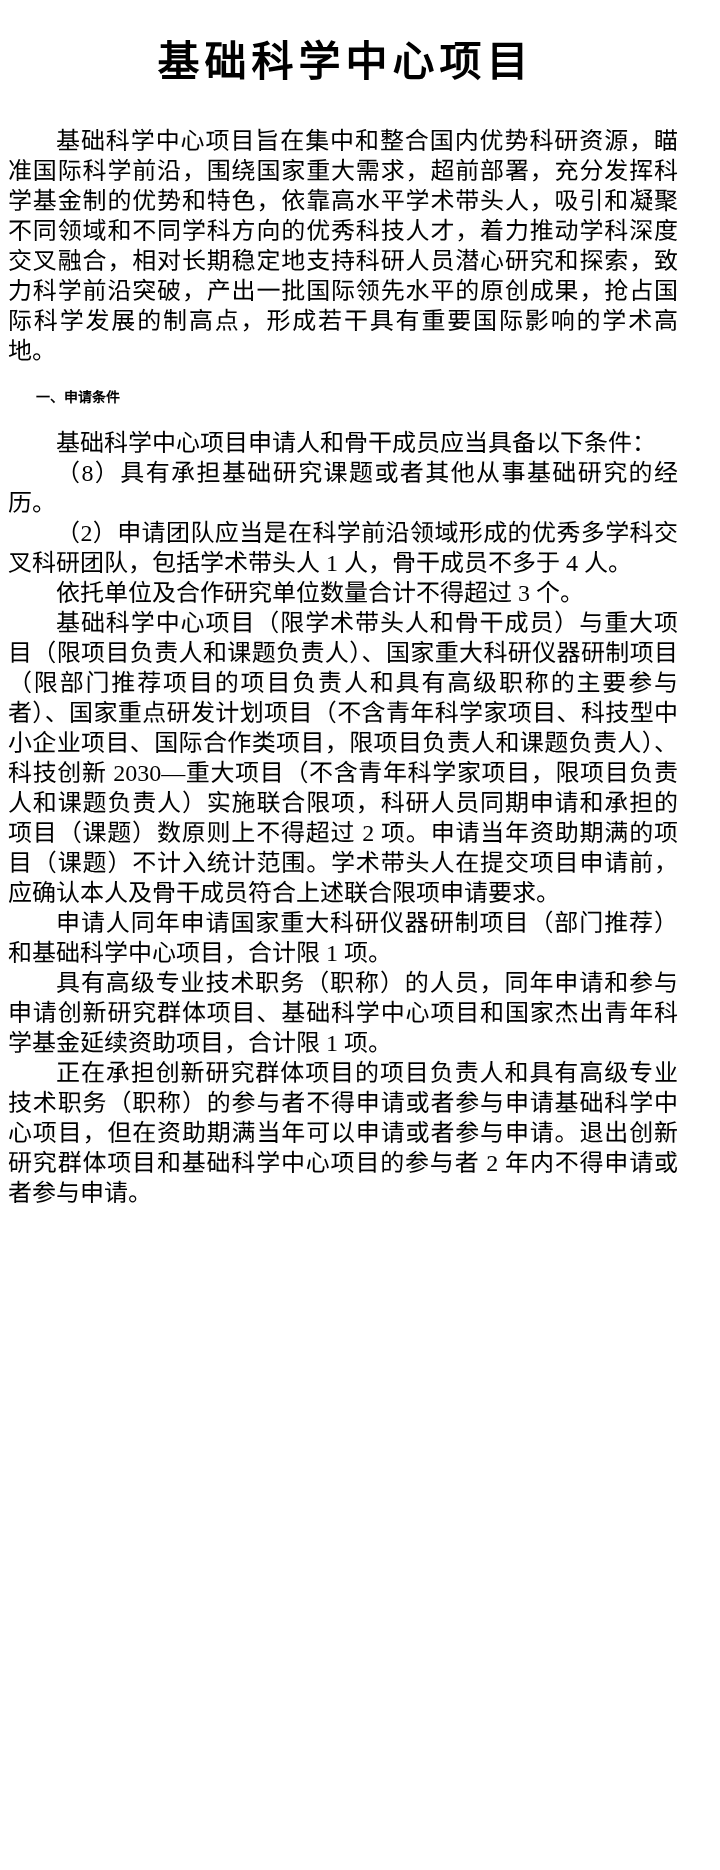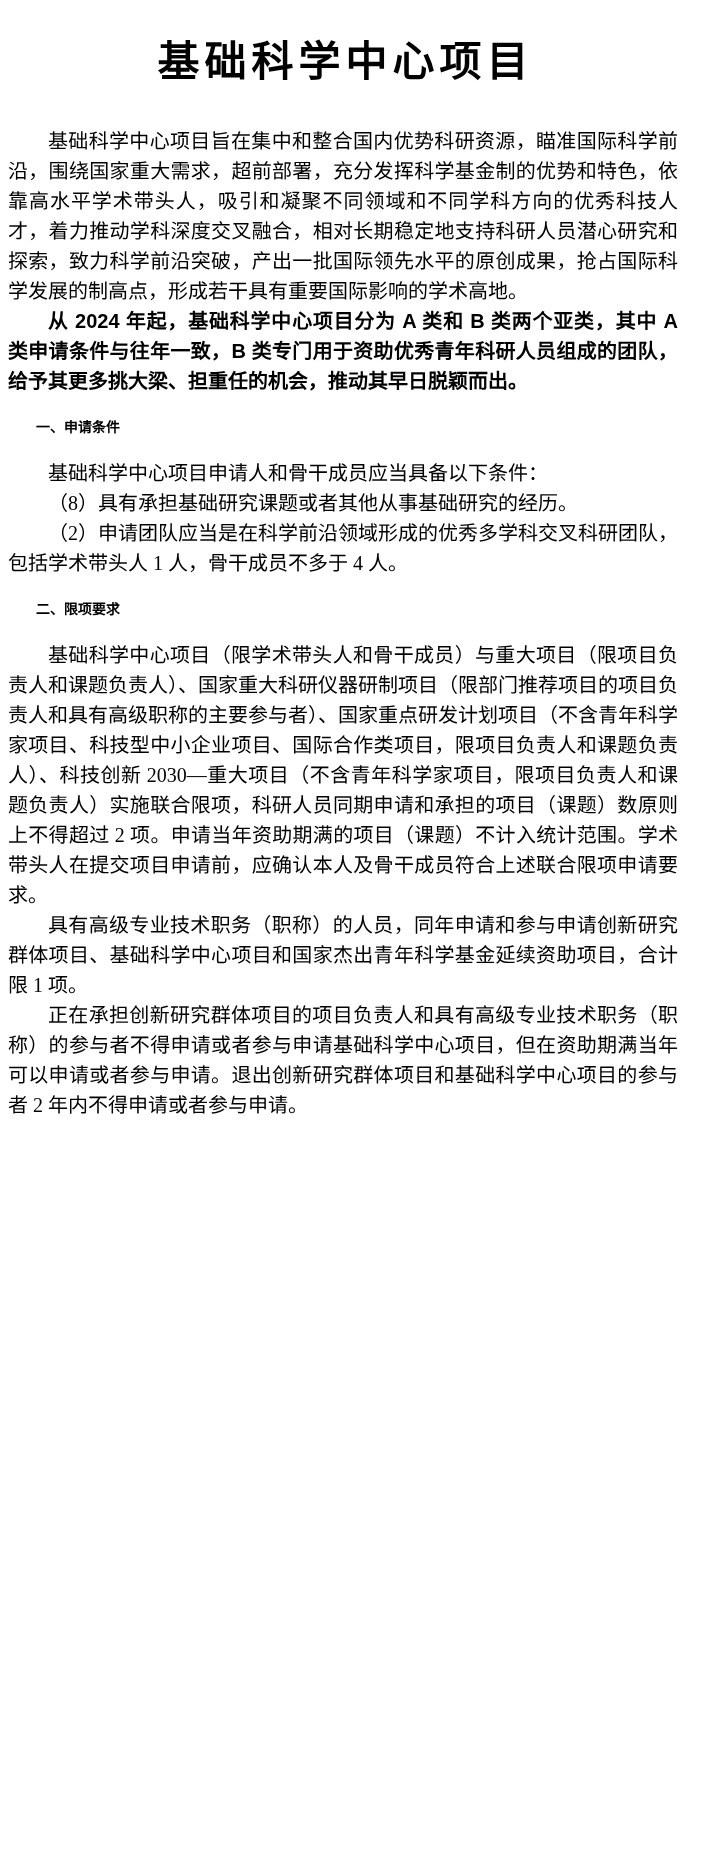--- a/index.html
+++ b/index.html
@@ -22,21 +22,21 @@
     font-weight: 700;
     font-size: 42px;
     line-height: 52px;
     letter-spacing: 5px;
     text-indent: 5px; 
     text-align: center;
     margin: 16px 0 38px 0;
   }
   .body-p {
     font-family: "Liberation Serif", "DejaVu Serif", serif;
-    font-size: 20px;
+    font-size: 24px;
     line-height: 30px;
     margin: 0;
     text-indent: 2em;
     text-align: justify;
     word-break: break-all;
   }
   .emphasis {
     font-family: "Liberation Sans", "DejaVu Sans", sans-serif;
     font-weight: 700;
   }
@@ -51,37 +51,37 @@
 </style>
 </head>
 <body>
 
 <div class="page">
 
   <h1 class="doc-title">基础科学中心项目</h1>
 
   <p class="body-p">基础科学中心项目旨在集中和整合国内优势科研资源，瞄准国际科学前沿，围绕国家重大需求，超前部署，充分发挥科学基金制的优势和特色，依靠高水平学术带头人，吸引和凝聚不同领域和不同学科方向的优秀科技人才，着力推动学科深度交叉融合，相对长期稳定地支持科研人员潜心研究和探索，致力科学前沿突破，产出一批国际领先水平的原创成果，抢占国际科学发展的制高点，形成若干具有重要国际影响的学术高地。</p>
 
-  <p class="body-p emphasis">从 2024 年起，基础科学中心项目分为 A 类和 B 类两个亚类，其中 A 类申请条件与往年一致，B 类专门用于资助优秀青年科研人员组成的团队，给予其更多挑大梁、担重任的机会，推动其早日脱颖而出。</p>
 
   <h2 class="section-heading">一、申请条件</h2>
 
   <p class="body-p">基础科学中心项目申请人和骨干成员应当具备以下条件：</p>
 
   <p class="body-p">（8）具有承担基础研究课题或者其他从事基础研究的经历。</p>
 
   <p class="body-p">（2）申请团队应当是在科学前沿领域形成的优秀多学科交叉科研团队，包括学术带头人 1 人，骨干成员不多于 4 人。</p>
 
 
 
+  <p class="body-p">依托单位及合作研究单位数量合计不得超过 3 个。</p>
 
-  <h2 class="section-heading">二、限项要求</h2>
 
   <p class="body-p">基础科学中心项目（限学术带头人和骨干成员）与重大项目（限项目负责人和课题负责人）、国家重大科研仪器研制项目（限部门推荐项目的项目负责人和具有高级职称的主要参与者）、国家重点研发计划项目（不含青年科学家项目、科技型中小企业项目、国际合作类项目，限项目负责人和课题负责人）、科技创新 2030—重大项目（不含青年科学家项目，限项目负责人和课题负责人）实施联合限项，科研人员同期申请和承担的项目（课题）数原则上不得超过 2 项。申请当年资助期满的项目（课题）不计入统计范围。学术带头人在提交项目申请前，应确认本人及骨干成员符合上述联合限项申请要求。</p>
 
 
+  <p class="body-p">申请人同年申请国家重大科研仪器研制项目（部门推荐）和基础科学中心项目，合计限 1 项。</p>
 
   <p class="body-p">具有高级专业技术职务（职称）的人员，同年申请和参与申请创新研究群体项目、基础科学中心项目和国家杰出青年科学基金延续资助项目，合计限 1 项。</p>
 
   <p class="body-p">正在承担创新研究群体项目的项目负责人和具有高级专业技术职务（职称）的参与者不得申请或者参与申请基础科学中心项目，但在资助期满当年可以申请或者参与申请。退出创新研究群体项目和基础科学中心项目的参与者 2 年内不得申请或者参与申请。</p>
 
 
 </div>
 
 </body></html>

